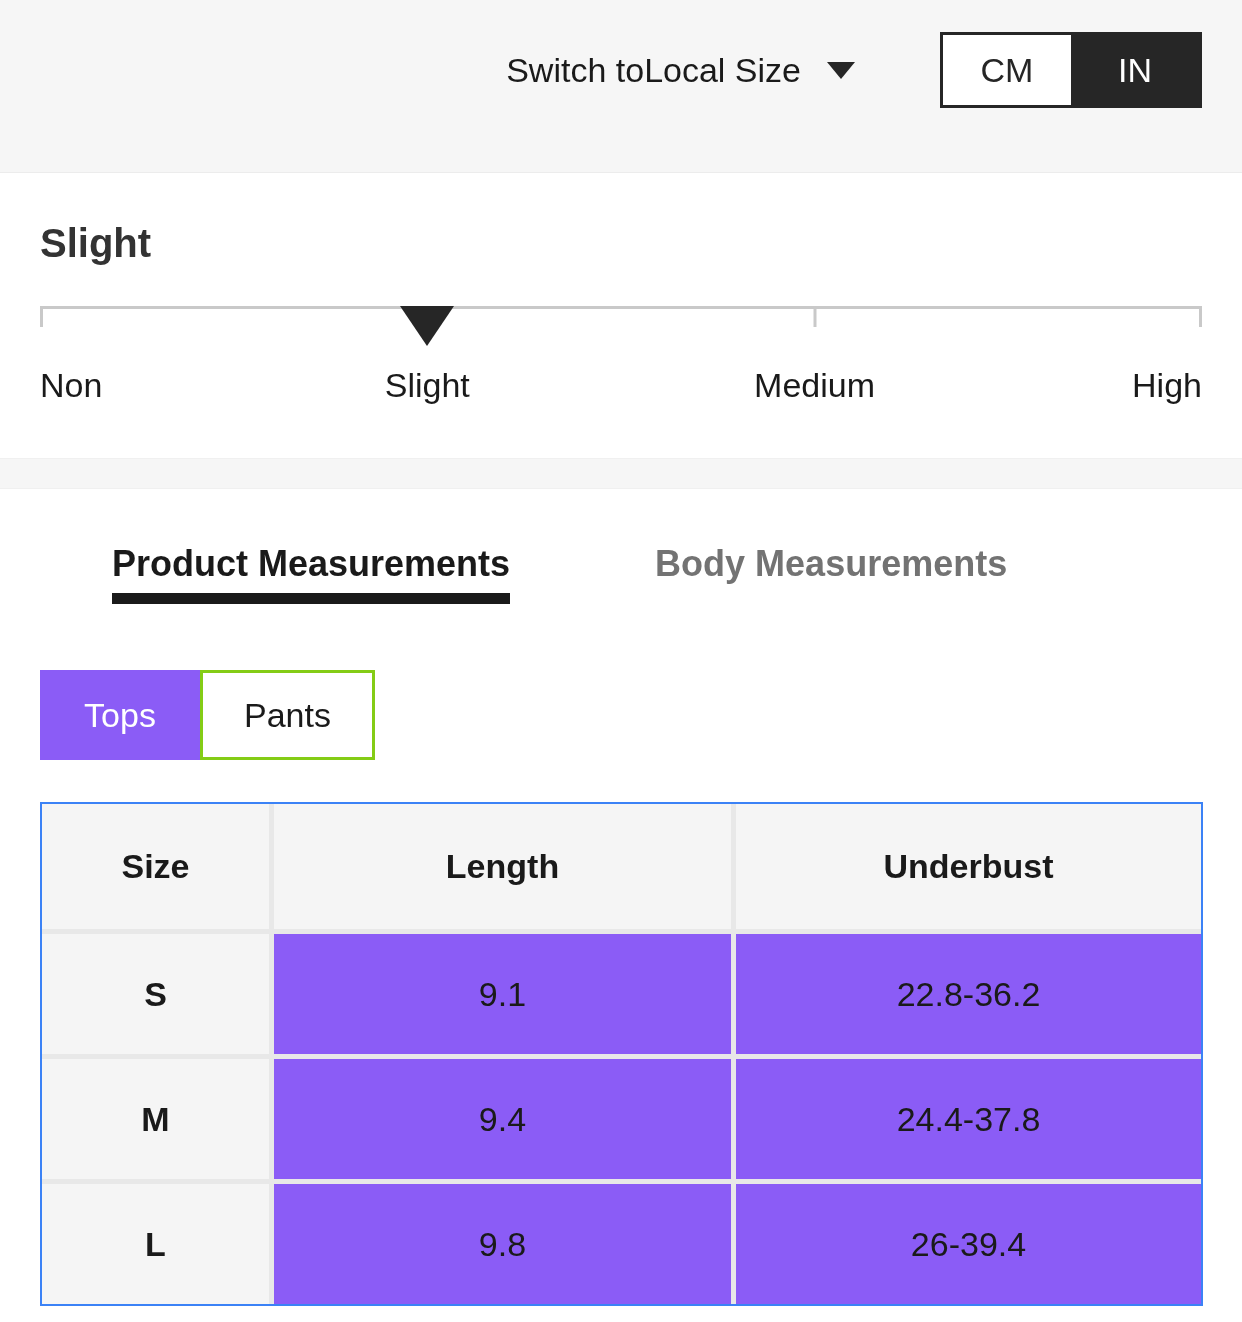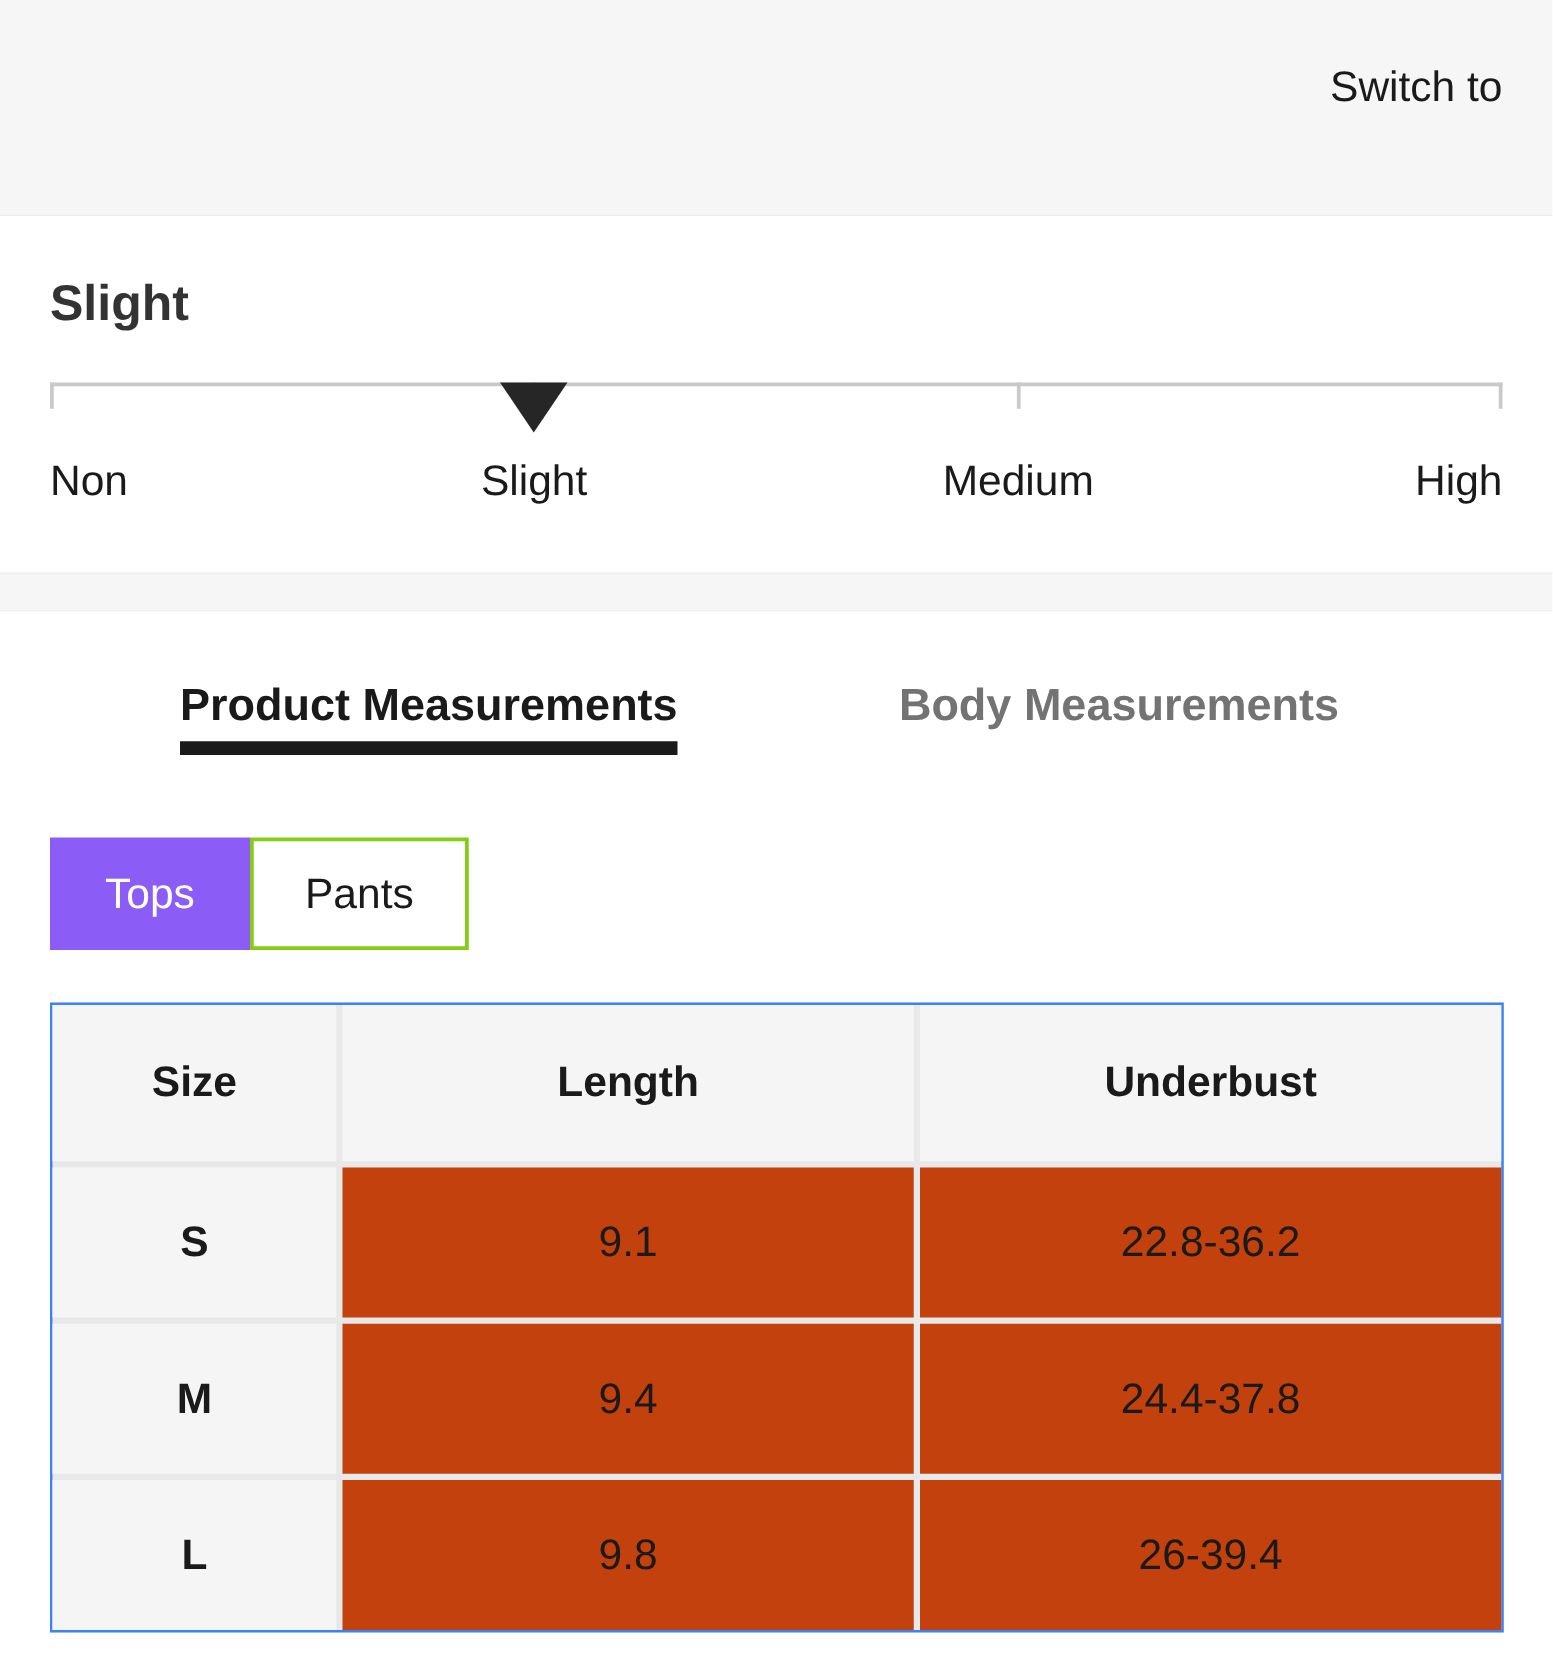--- a/index.html
+++ b/index.html
@@ -125,21 +125,21 @@
     border-bottom: 1px solid #f0f0f0;
   }
 
   
   .measurements { background: #ffffff; }
   .tabs {
     display: flex;
     gap: 145px;
     margin: 54px 0 0 112px;
   }
-  .tab { cursor: pointer; margin-left: 32px; }
+  .tab { cursor: pointer; }
   .tab-label {
     font-size: 36px;
     font-weight: bold;
     line-height: 42px;
     white-space: nowrap;
   }
   .tab.active .tab-label { color: #1a1a1a; }
   .tab.inactive .tab-label { color: #737373; }
   .tab-underline {
     height: 11px;
@@ -184,28 +184,38 @@
   }
   .cell {
     display: flex;
     align-items: center;
     justify-content: center;
     font-size: 34px;
     color: #1a1a1a;
   }
   .cell.head { background: #f5f5f5; font-weight: bold; }
   .cell.sizecol { background: #f5f5f5; font-weight: bold; }
-  .cell.val { background: #c2410c; }
+  .cell.val { background: #8b5cf6; }
 </style>
 </head>
 <body>
 
 <div class="topbar">
   <div class="topbar-left">
     <span>Switch to</span>
+  </div>
+  <div class="topbar-right">
+    <div class="local-size">
+      <span>Local Size</span>
+      <span class="caret-down"></span>
+    </div>
+    <div class="unit-toggle">
+      <div class="unit-btn cm">CM</div>
+      <div class="unit-btn in">IN</div>
+    </div>
   </div>
 </div>
 
 <div class="stretch-section">
   <div class="stretch-title">Slight</div>
   <div class="slider">
     <div class="tick t0"></div>
     <div class="tick t1"></div>
     <div class="tick t2"></div>
     <div class="tick t3"></div>

